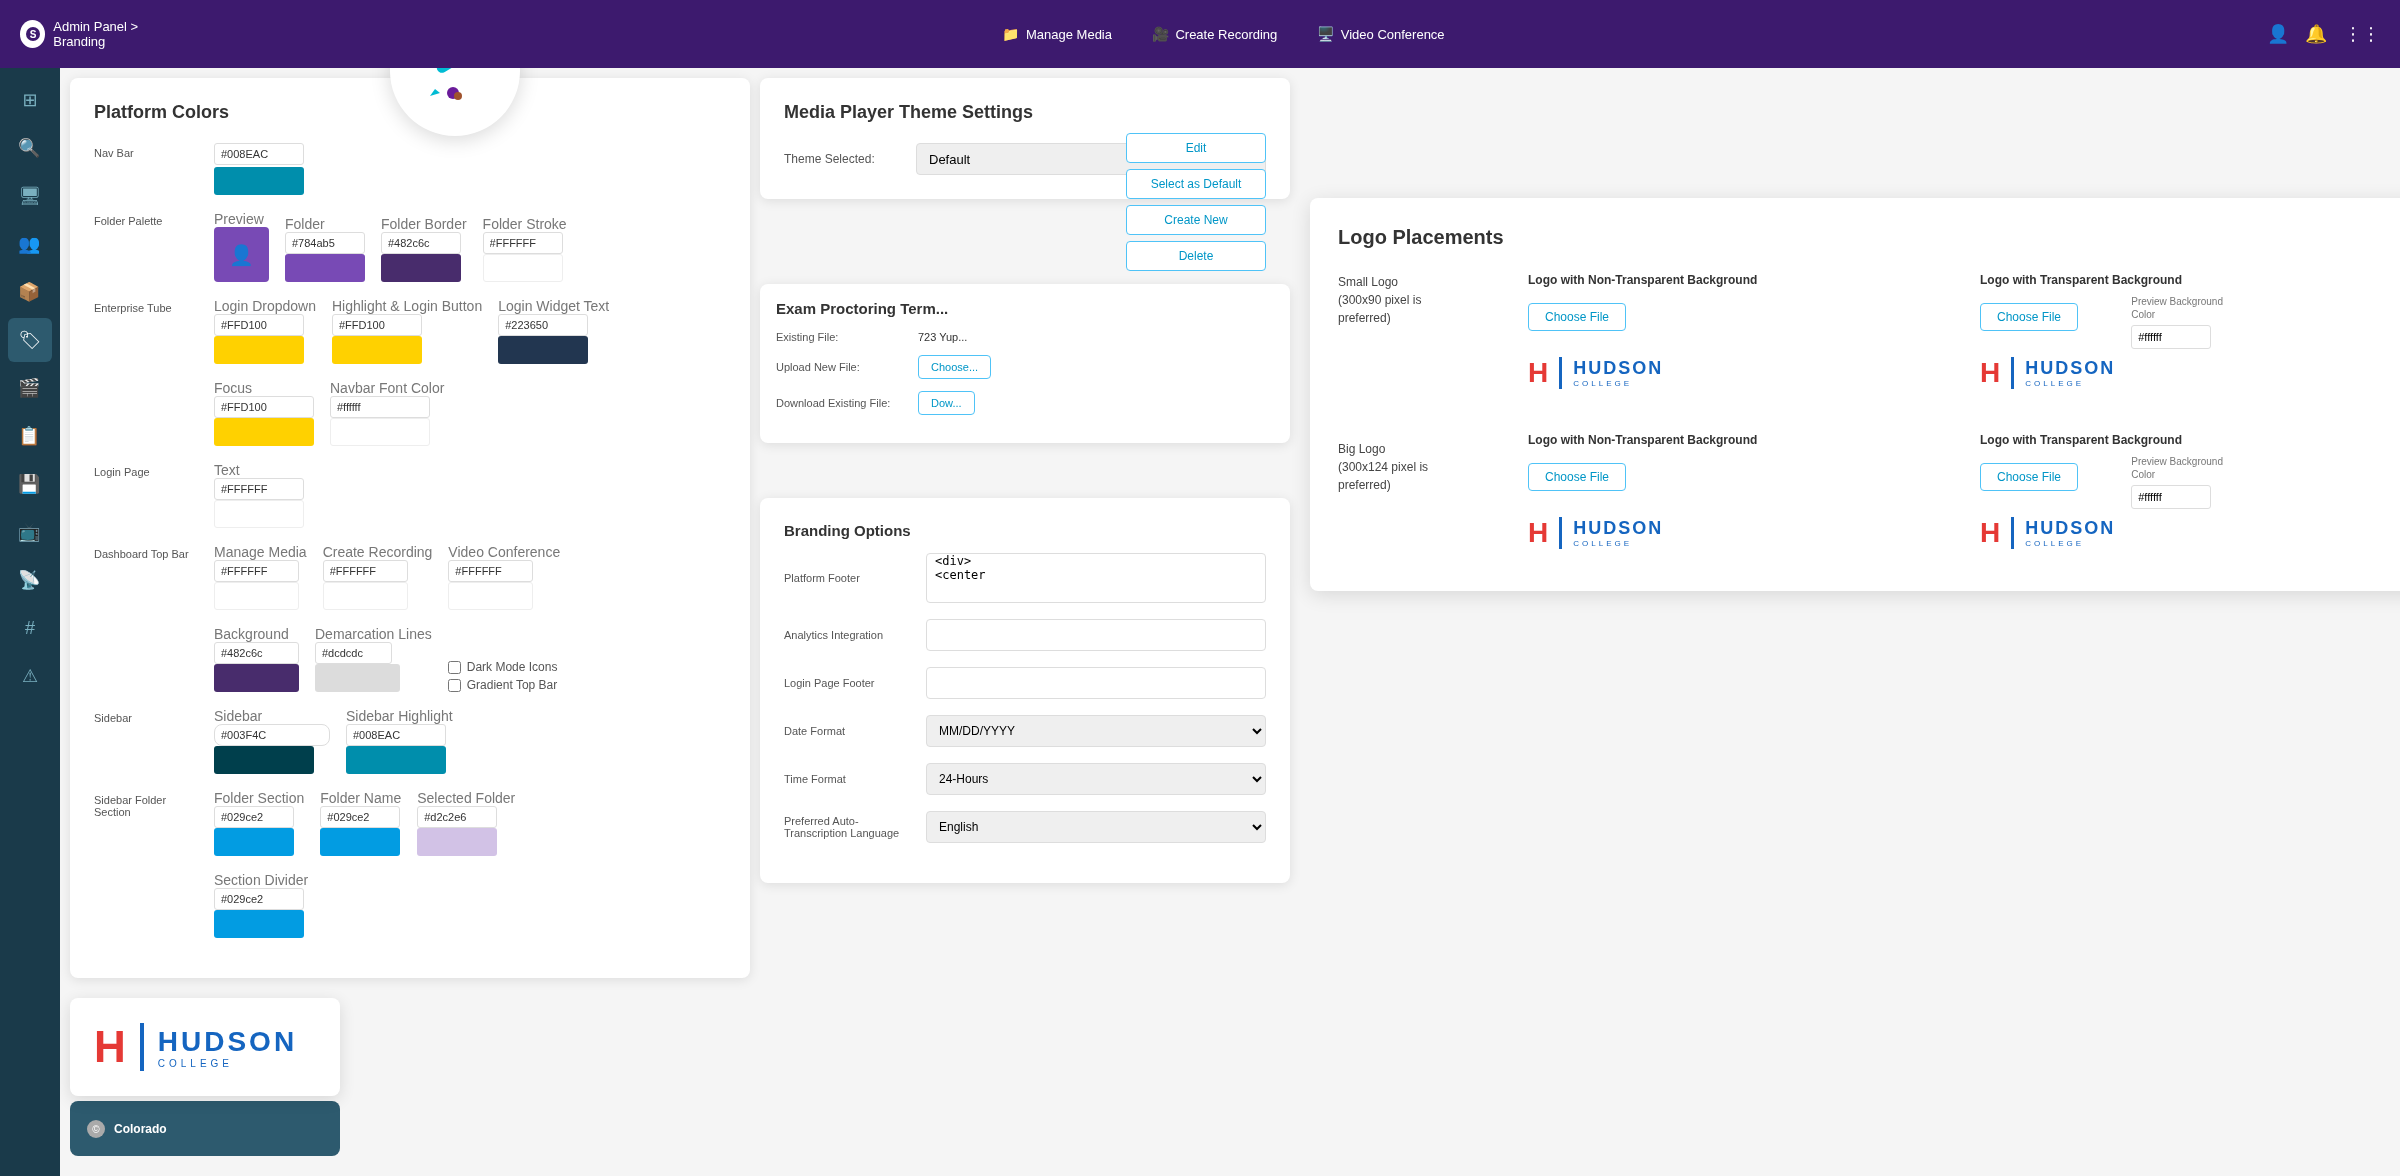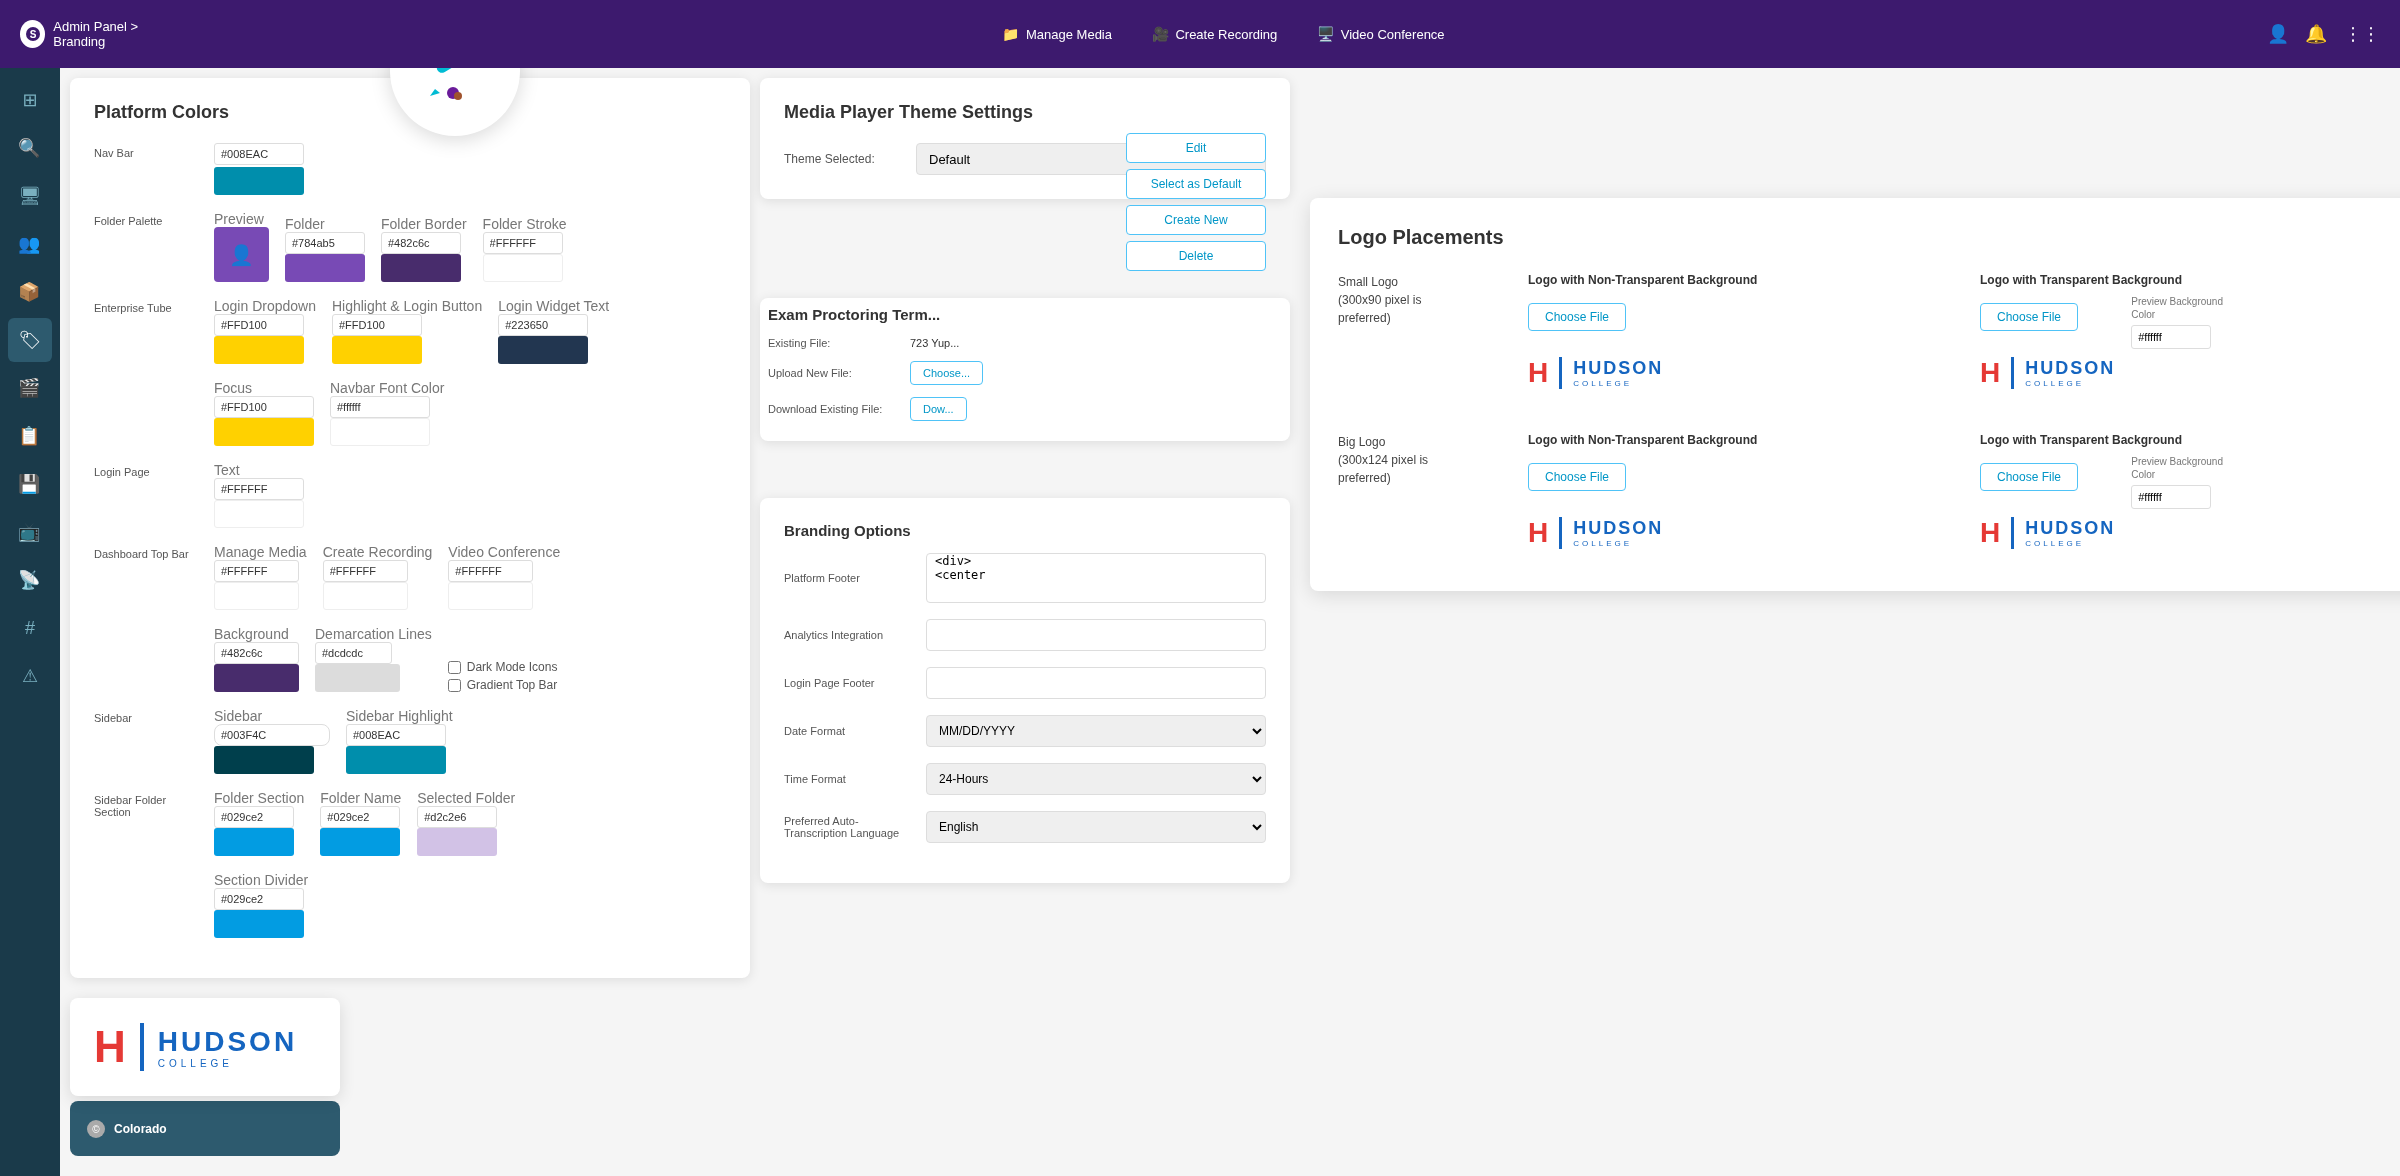--- a/index.html
+++ b/index.html
@@ -203,27 +203,27 @@
       background: white;
       color: #0096c7;
       border-radius: 4px;
       font-size: 12px;
       cursor: pointer;
     }
 
     
     .exam-panel {
       position: absolute;
-      top: 230px;
+      top: 216px;
       left: 700px;
       width: 530px;
       background: white;
       border-radius: 8px;
       box-shadow: 0 2px 12px rgba(0,0,0,0.1);
-      padding: 8px;
+      padding: 16px;
       z-index: 2;
     }
 
     
     .branding-panel {
       position: absolute;
       top: 430px;
       left: 700px;
       width: 530px;
       background: white;
@@ -749,21 +749,21 @@
           <div style="display:flex;flex-direction:column;gap:4px;">
             <div style="font-size:10px;color:#777;line-height:1.3;">Preview Background<br>Color</div>
             <input class="preview-bg-input" value="#ffffff" style="">
           </div>
         </div>
       </div>
     </div>
 
     <div style="display:flex;gap:30px;align-items:flex-start;">
       <div style="width:160px;">
-        <div style="font-size:12px;color:#444;line-height:1.5;">Big Logo<br>(300x124 pixel is<br>preferred)</div>
+        <div style="font-size:12px;color:#444;line-height:1.5;margin-top:7px;">Big Logo<br>(300x124 pixel is<br>preferred)</div>
       </div>
 
       <div style="flex:1;">
         <div style="font-size:12px;font-weight:600;color:#333;margin-bottom:8px;">Logo with Non-Transparent Background</div>
         <button class="choose-file-btn">Choose File</button>
         <div class="logo-preview">
           <div class="hudson-logo">
             <div style="font-size:28px;font-weight:900;color:#e53935;">H</div>
             <div style="width:3px;height:32px;background:#1565c0;margin:0 3px;"></div>
             <div style="display:flex;flex-direction:column;">

